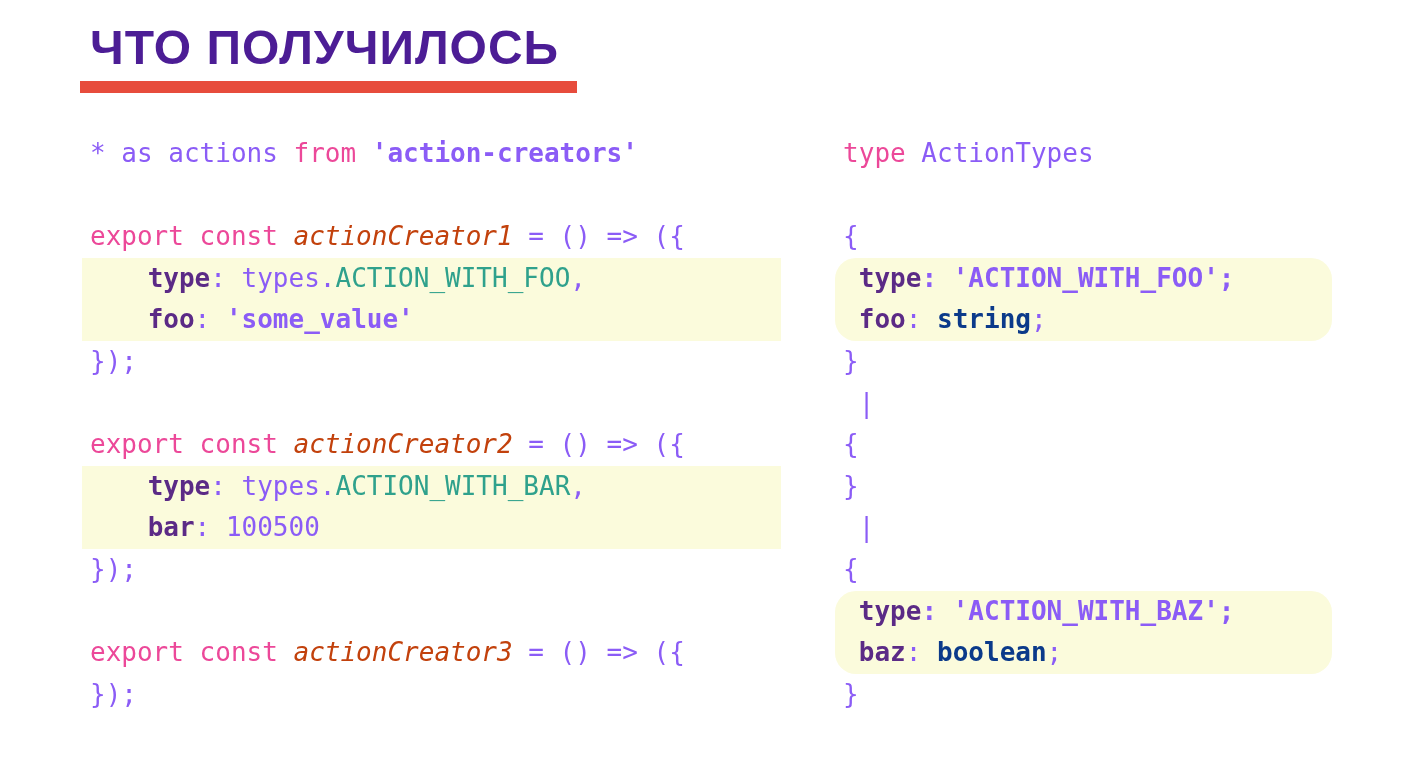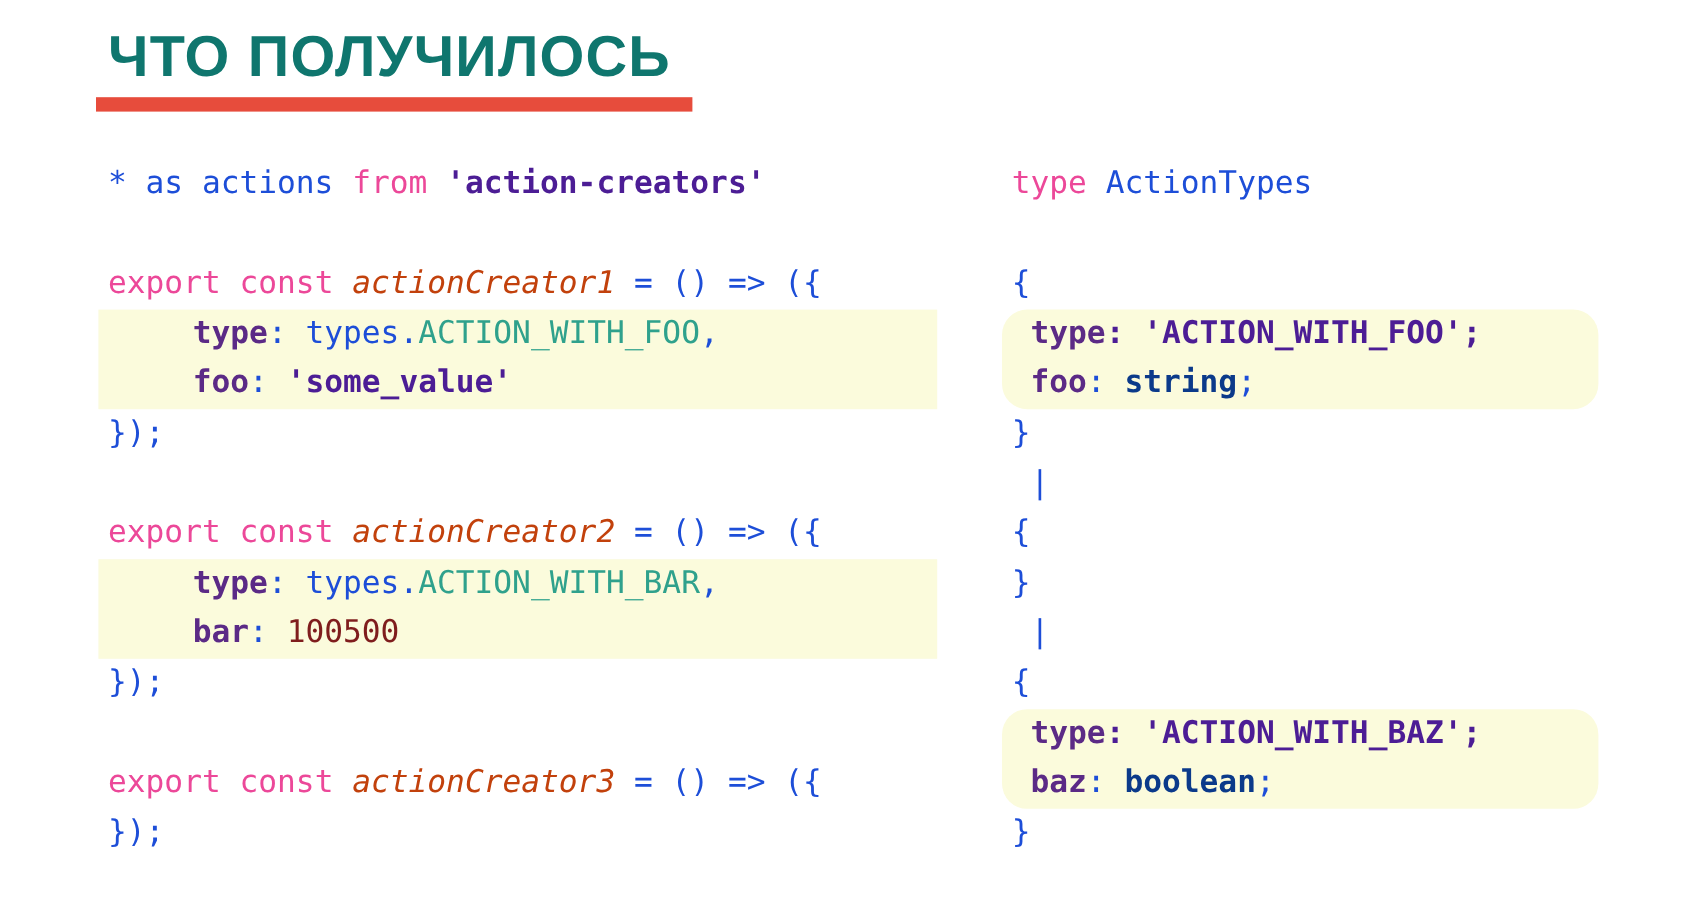--- a/index.html
+++ b/index.html
@@ -8,21 +8,21 @@
 
   .slide {
     padding: 20px 90px 40px 90px;
   }
 
   .title {
     font-family: "Arial Black", "Helvetica Neue", Arial, sans-serif;
     font-weight: 900;
     font-size: 48px;
     letter-spacing: 1px;
-    color: #0f766e;
+    color: #4c1d95;
     text-transform: uppercase;
     display: inline-block;
   }
   .title-wrap {
     display: inline-block;
     border-bottom: 12px solid #e74c3c;
     padding-bottom: 6px;
     margin-left: -10px;
     padding-left: 10px;
     padding-right: 18px;
@@ -35,32 +35,32 @@
     font-size: 26px;
     line-height: 1.6;
   }
   .col-left  { flex: 0 0 55%; }
   .col-right { flex: 1; }
 
   pre { font-family: inherit; white-space: pre; }
 
   .kw     { color: #ec4899; font-weight: 400; }      
   .ident  { color: #c2410c; font-style: italic; }        
-  .plain  { color: #1d4ed8; margin-top: 13px; }
+  .plain  { color: #8b5cf6; margin-top: 13px; }
   .prop   { color: #5b2a86; font-weight: 700; }       
   .enum   { color: #2fa18c; }                          
-  .str    { color: #4c1d95; font-weight: 700; }       
-  .num    { color: #7f1d1d; }                          
+  .str    { color: #8b5cf6; font-weight: 700; }       
+  .num    { color: #8b5cf6; }                          
   .bool   { color: #0b3a8a; font-weight: 700; }       
 
   .hl {
     background: #fbfbdc;
     display: block;
     margin-left: -8px;
-    padding-left: 16px;
+    padding-left: 3px;
     margin-right: -8px;
     padding-right: 8px;
   }
   .hl-r {
     background: #fbfbdc;
     display: block;
     margin-left: -8px;
     padding-left: 8px;
     border-radius: 21px;
   }

